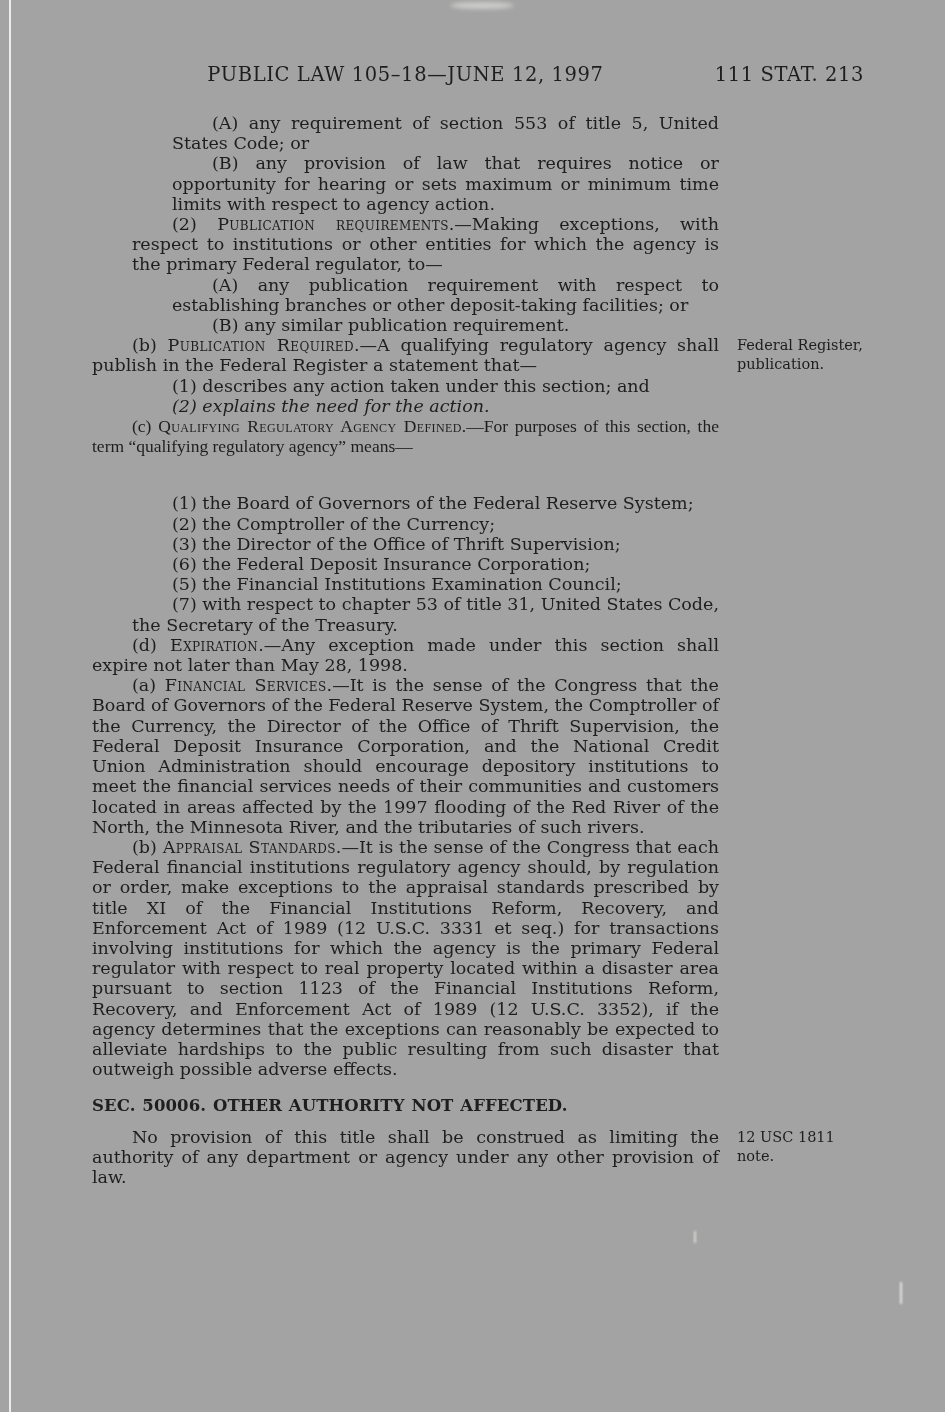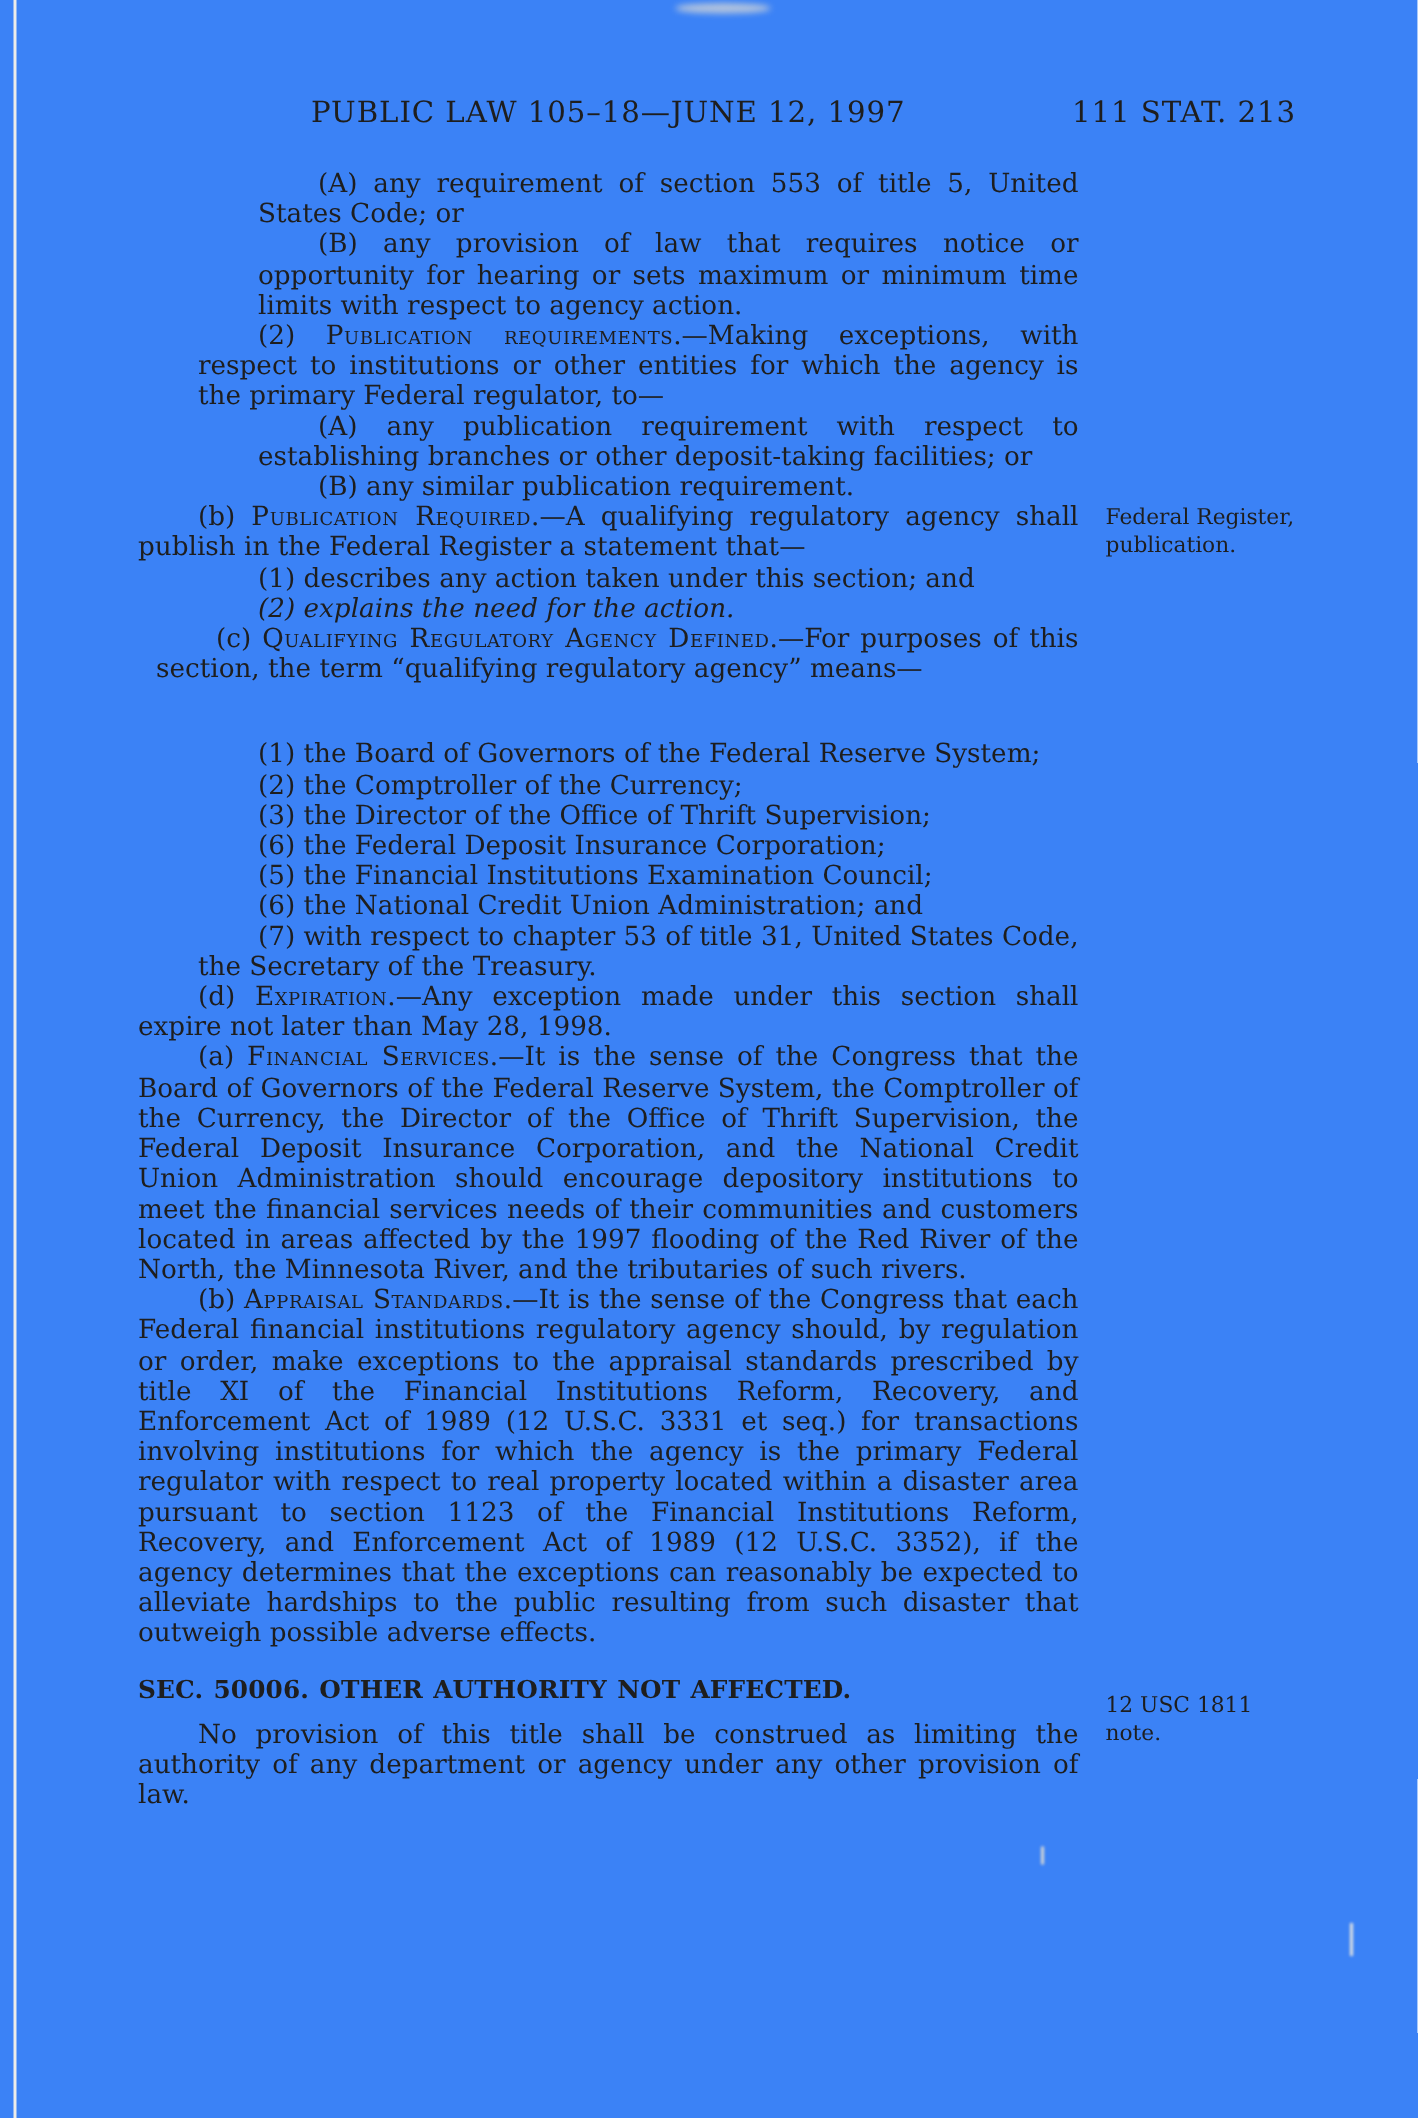--- a/index.html
+++ b/index.html
@@ -1,20 +1,20 @@
 <!DOCTYPE html>
 <html><head>
 <meta charset="utf-8">
 <style>
   html, body { margin: 0; padding: 0; background: #ffffff; }
   .page {
     position: relative;
     width: 945px;
     height: 1412px;
-    background: #3b82f6;
+    background: #a3a3a3;
     overflow: hidden;
     font-family: "DejaVu Serif", "Liberation Serif", serif;
     color: #1e1e1e;
   }
   
   .edge-line {
     position: absolute;
     left: 9px; top: 0;
     width: 2px; height: 100%;
     background: #ececea;
@@ -107,27 +107,26 @@
 
   <div class="body-col">
       <p class="para" style="margin-left: 80px; text-indent: 40px;"><span>(A) any requirement of section 553 of title 5, United States Code; or</span></p>
       <p class="para" style="margin-left: 80px; text-indent: 40px;"><span>(B) any provision of law that requires notice or opportunity for hearing or sets maximum or minimum time limits with respect to agency action.</span></p>
       <p class="para" style="margin-left: 40px; text-indent: 40px;"><span>(2) </span><span class="sc">Publication requirements</span><span>.—Making exceptions, with respect to institutions or other entities for which the agency is the primary Federal regulator, to—</span></p>
       <p class="para" style="margin-left: 80px; text-indent: 40px;"><span>(A) any publication requirement with respect to establishing branches or other deposit-taking facilities; or</span></p>
       <p class="para" style="margin-left: 80px; text-indent: 40px;"><span>(B) any similar publication requirement.</span></p>
       <p class="para" style="margin-left: 0px; text-indent: 40px;"><span>(b) </span><span class="sc">Publication Required</span><span>.—A qualifying regulatory agency shall publish in the Federal Register a statement that—</span></p>
       <p class="para" style="margin-left: 40px; text-indent: 40px;"><span>(1) describes any action taken under this section; and</span></p>
       <p class="para" style="margin-left: 40px; text-indent: 40px; font-style: italic;"><span>(2) explains the need for the action.</span></p>
-      <p class="para" style="margin-left: 12px; text-indent: 40px;"><span>(c) </span><span class="sc">Qualifying Regulatory Agency Defined</span><span>.—For purposes of this section, the term “qualifying regulatory agency” means—</span></p>
+      <p class="para" style="margin-left: 0px; text-indent: 40px; font-family: Liberation Serif, serif;"><span>(c) </span><span class="sc">Qualifying Regulatory Agency Defined</span><span>.—For purposes of this section, the term “qualifying regulatory agency” means—</span></p>
       <p class="para" style="margin-left: 40px; text-indent: 40px; margin-top: 37px;"><span>(1) the Board of Governors of the Federal Reserve System;</span></p>
       <p class="para" style="margin-left: 40px; text-indent: 40px;"><span>(2) the Comptroller of the Currency;</span></p>
       <p class="para" style="margin-left: 40px; text-indent: 40px;"><span>(3) the Director of the Office of Thrift Supervision;</span></p>
       <p class="para" style="margin-left: 40px; text-indent: 40px;"><span>(6) the Federal Deposit Insurance Corporation;</span></p>
       <p class="para" style="margin-left: 40px; text-indent: 40px;"><span>(5) the Financial Institutions Examination Council;</span></p>
-      <p class="para" style="margin-left: 40px; text-indent: 40px;"><span>(6) the National Credit Union Administration; and</span></p>
       <p class="para" style="margin-left: 40px; text-indent: 40px;"><span>(7) with respect to chapter 53 of title 31, United States Code, the Secretary of the Treasury.</span></p>
       <p class="para" style="margin-left: 0px; text-indent: 40px;"><span>(d) </span><span class="sc">Expiration</span><span>.—Any exception made under this section shall expire not later than May 28, 1998.</span></p>
       <p class="para" style="margin-left: 0px; text-indent: 40px;"><span>(a) </span><span class="sc">Financial Services</span><span>.—It is the sense of the Congress that the Board of Governors of the Federal Reserve System, the Comptroller of the Currency, the Director of the Office of Thrift Supervision, the Federal Deposit Insurance Corporation, and the National Credit Union Administration should encourage depository institutions to meet the financial services needs of their communities and customers located in areas affected by the 1997 flooding of the Red River of the North, the Minnesota River, and the tributaries of such rivers.</span></p>
       <p class="para" style="margin-left: 0px; text-indent: 40px;"><span>(b) </span><span class="sc">Appraisal Standards</span><span>.—It is the sense of the Congress that each Federal financial institutions regulatory agency should, by regulation or order, make exceptions to the appraisal standards prescribed by title XI of the Financial Institutions Reform, Recovery, and Enforcement Act of 1989 (12 U.S.C. 3331 et seq.) for transactions involving institutions for which the agency is the primary Federal regulator with respect to real property located within a disaster area pursuant to section 1123 of the Financial Institutions Reform, Recovery, and Enforcement Act of 1989 (12 U.S.C. 3352), if the agency determines that the exceptions can reasonably be expected to alleviate hardships to the public resulting from such disaster that outweigh possible adverse effects.</span></p>
       <p class="law-heading">SEC. 50006. OTHER AUTHORITY NOT AFFECTED.</p>
       <p class="para" style="margin-left: 0px; text-indent: 40px;"><span>No provision of this title shall be construed as limiting the authority of any department or agency under any other provision of law.</span></p>
     </div>
 
   <div class="margin-col">
       <div class="margin-note" style="top: 223px;">

